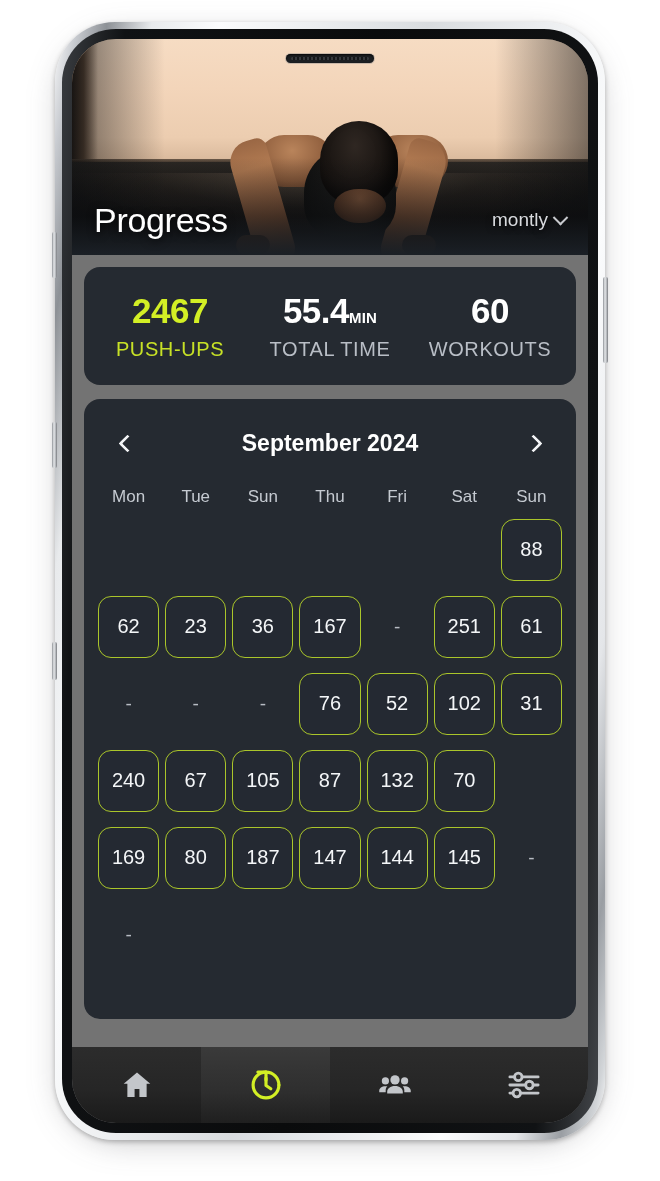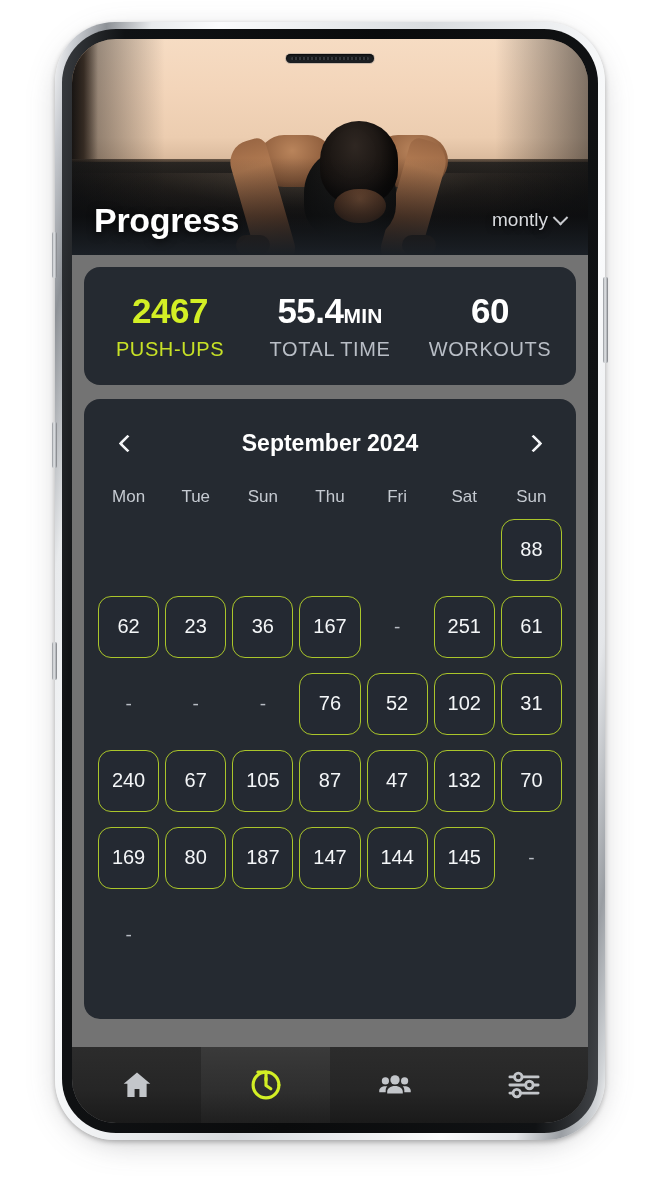--- a/index.html
+++ b/index.html
@@ -170,21 +170,21 @@
     width: 100%;
     height: 62px;
     display: flex;
     align-items: center;
     justify-content: space-between;
     padding: 0 22px 8px 22px;
   }
   .page-title {
     color: #ffffff;
     font-size: 34px;
-    font-weight: bold;
+    font-weight: normal;
     letter-spacing: -0.3px;
     text-shadow: 0 2px 8px rgba(0,0,0,0.75);
   }
   .period-select {
     display: flex;
     align-items: center;
     gap: 7px;
     color: #d8dade;
     font-size: 19px;
     text-shadow: 0 2px 6px rgba(0,0,0,0.7);
@@ -221,21 +221,21 @@
   }
   .stat-value {
     font-size: 35px;
     font-weight: bold;
     color: #ffffff;
     line-height: 1.05;
     letter-spacing: -0.5px;
   }
   .stat-value.accent { color: #d3ef25; }
   .stat-unit {
-    font-size: 21px;
+    font-size: 15px;
     font-weight: bold;
     letter-spacing: 0.2px;
   }
   .stat-label {
     margin-top: 8px;
     font-size: 20px;
     color: #b9bec6;
     letter-spacing: 0.6px;
   }
   .stat-label.accent { color: #c7e126; }
@@ -435,21 +435,20 @@
               <div class="day filled">76</div>
               <div class="day filled">52</div>
               <div class="day filled">102</div>
               <div class="day filled">31</div>
             </div>
             <div class="week">
               <div class="day filled">240</div>
               <div class="day filled">67</div>
               <div class="day filled">105</div>
               <div class="day filled">87</div>
-              <div class="day filled">47</div>
               <div class="day filled">132</div>
               <div class="day filled">70</div>
             </div>
             <div class="week">
               <div class="day filled">169</div>
               <div class="day filled">80</div>
               <div class="day filled">187</div>
               <div class="day filled">147</div>
               <div class="day filled">144</div>
               <div class="day filled">145</div>

